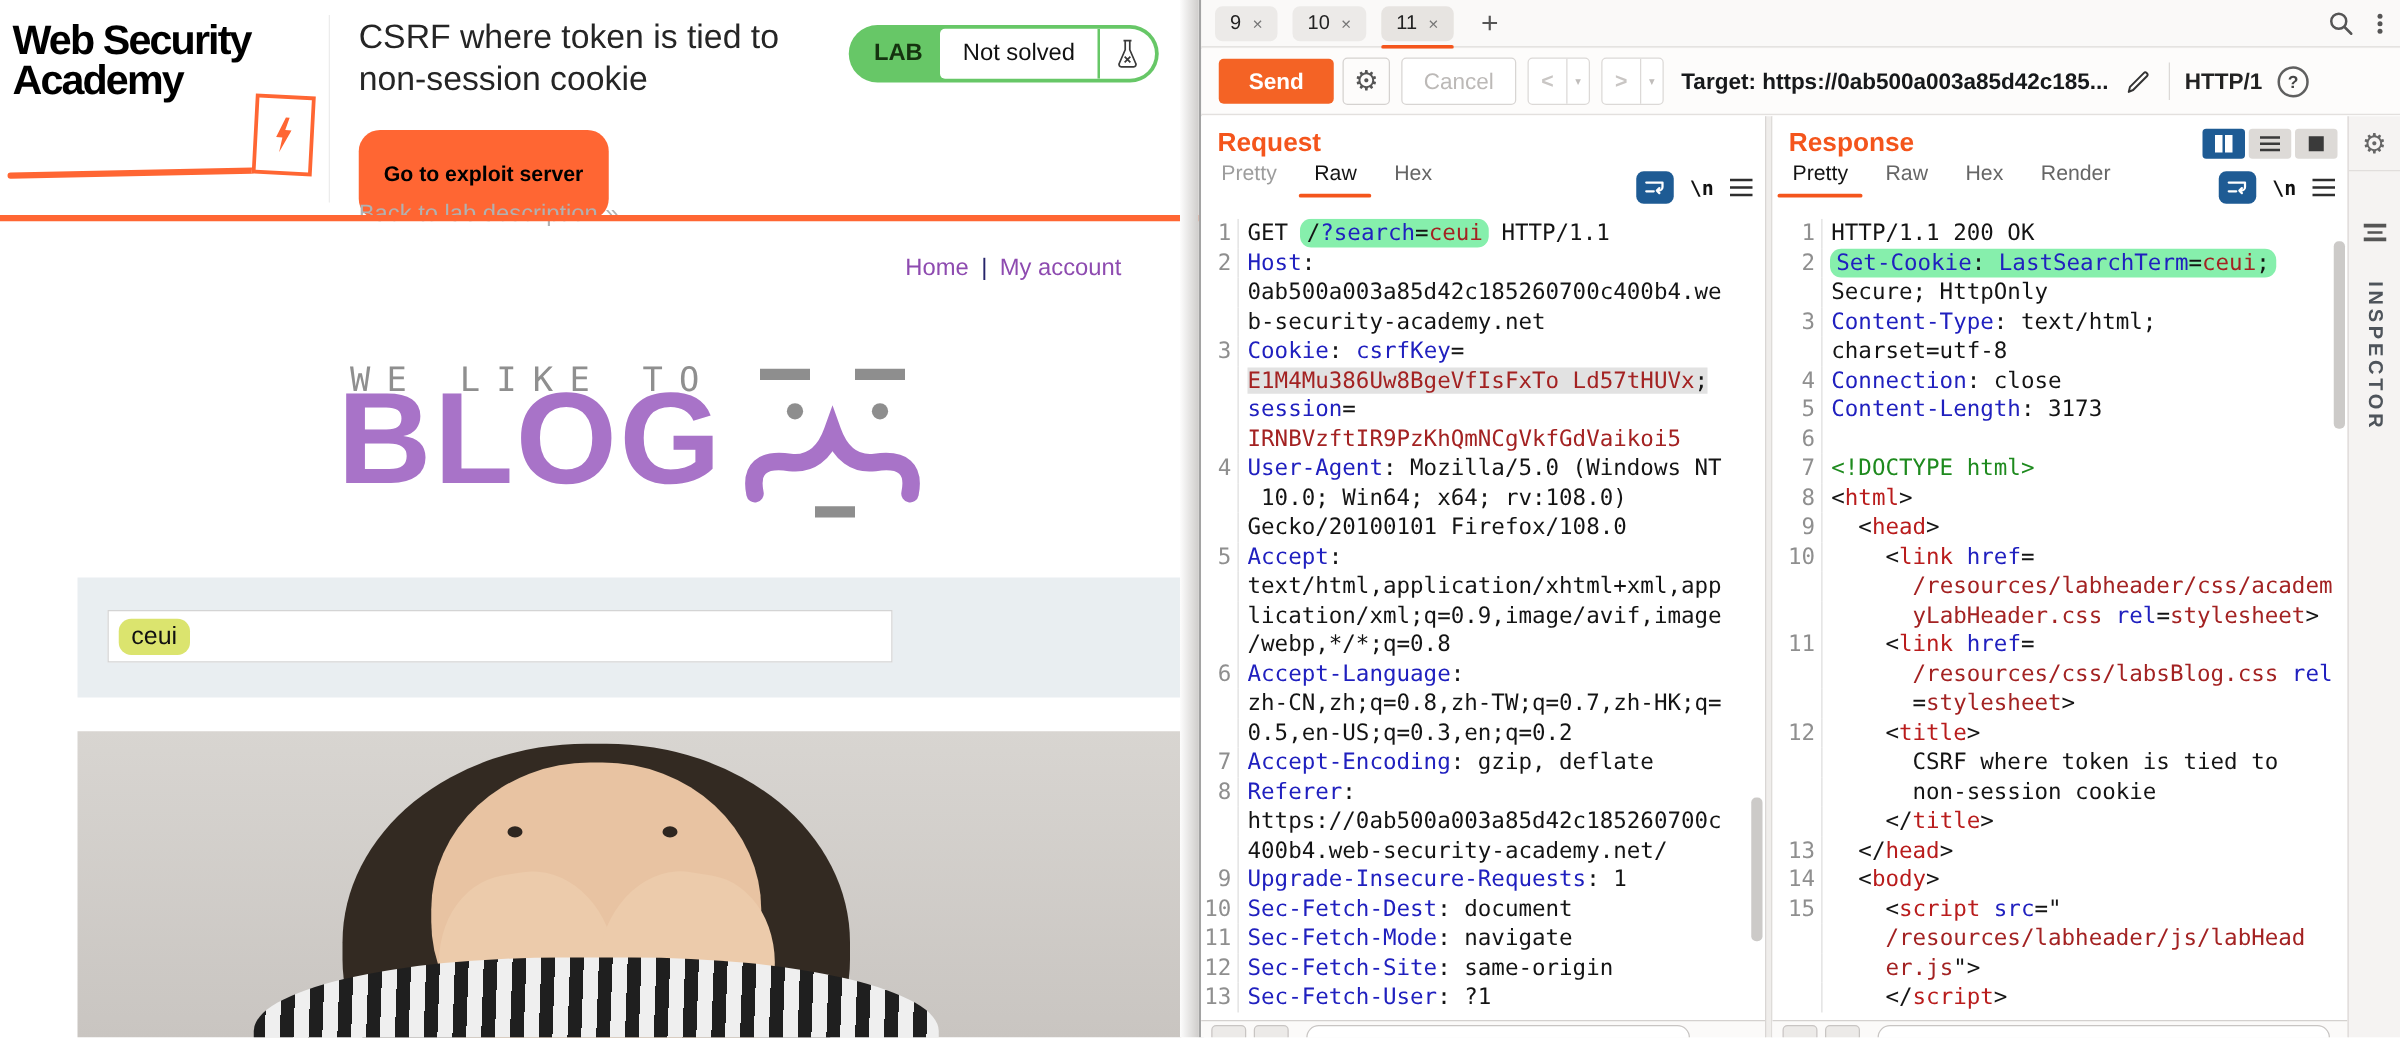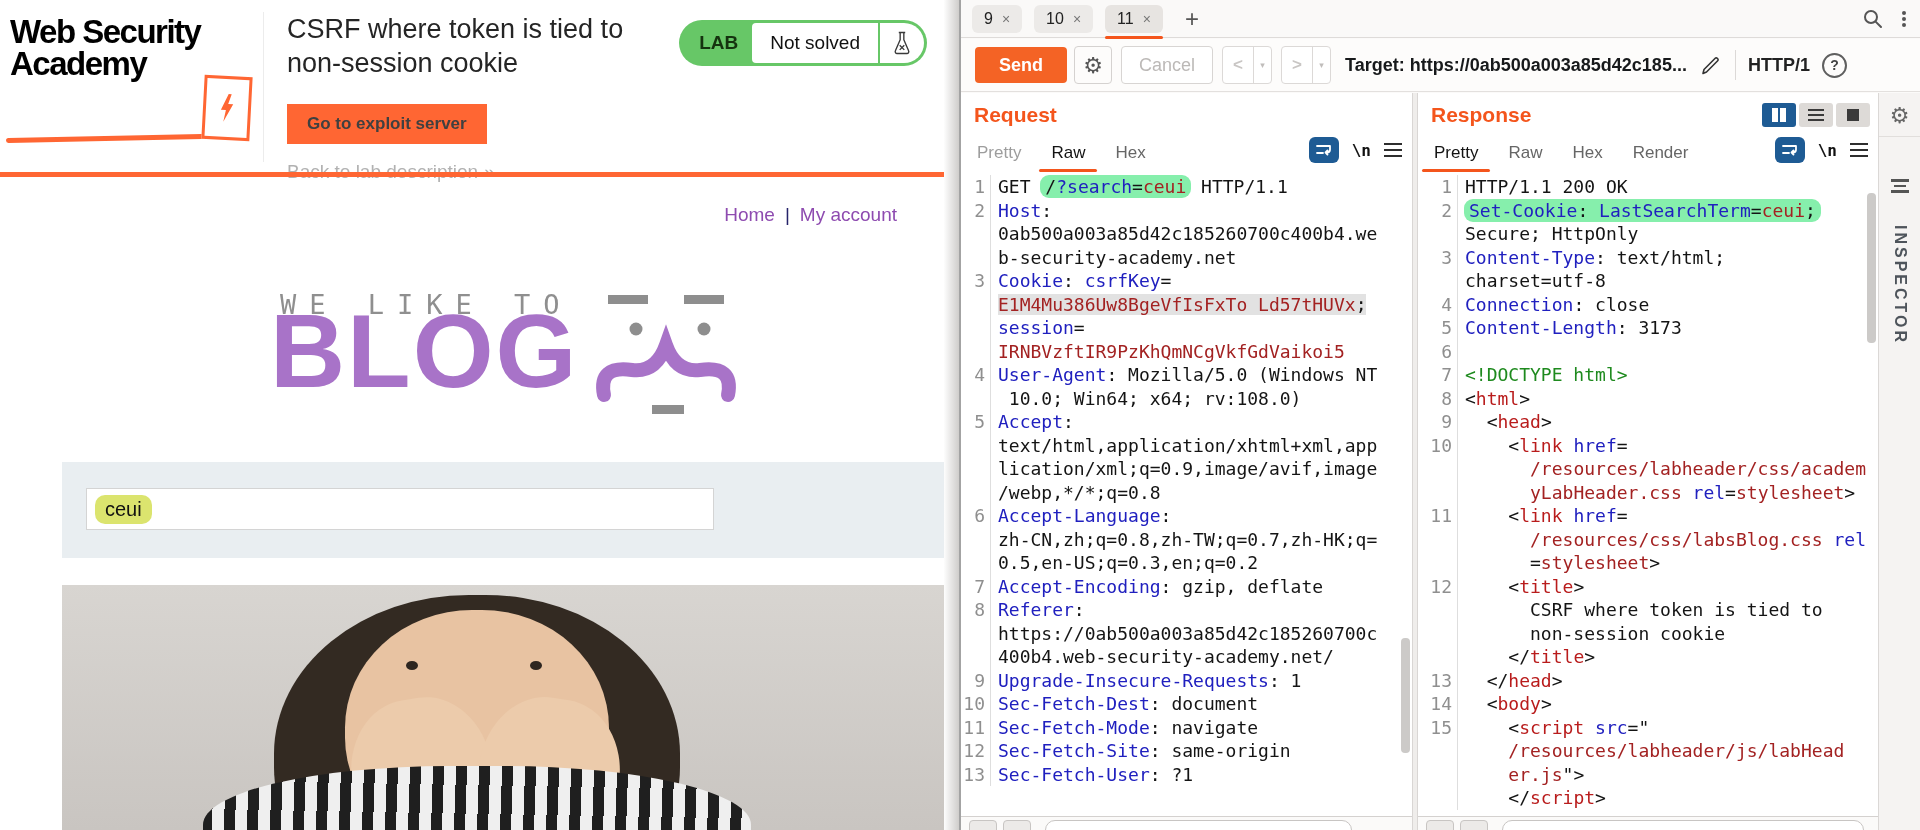--- a/index.html
+++ b/index.html
@@ -7,21 +7,21 @@
   .screen{position:relative;width:1920px;height:830px;}
 
   
   .browser{position:absolute;left:0;top:0;width:959px;height:830px;background:#fff;border-right:4px solid #a3a3a3;}
   .lab-header{position:absolute;top:0;left:0;right:0;height:172px;background:#fff;}
   .logo{position:absolute;left:10px;top:16px;font-weight:700;font-size:33px;letter-spacing:-1.5px;line-height:.97;color:#000;}
   .logo-underline{position:absolute;left:6px;top:136px;width:198px;height:5px;background:#ff6633;transform:rotate(-1.2deg);border-radius:3px;}
   .logo-bolt{position:absolute;left:203px;top:76px;width:42px;height:58px;border:3px solid #ff6633;transform:rotate(3deg);display:flex;align-items:center;justify-content:center;background:#fff;}
   .vsep{position:absolute;left:263px;top:12px;height:150px;width:1px;background:#ececec;}
   .lab-title{position:absolute;left:287px;top:12px;font-size:27px;color:#252525;line-height:34px;}
-  .exploit-btn{position:absolute;left:287px;top:104px;height:40px;background:#ff6633;color:#404040;font-weight:700;font-size:17px;display:flex;align-items:center;padding:0 20px;cursor:pointer;}
+  .exploit-btn{position:absolute;left:287px;top:104px;height:40px;background:#ff6633;color:#000000;font-weight:700;font-size:17px;display:flex;align-items:center;padding:16px 20px;cursor:pointer;border-radius:17px;}
   .back-link{position:absolute;left:287px;top:150px;font-size:19px;color:#b1b1b1;cursor:pointer;margin-top:11px;}
   .back-arrow{margin-left:6px;letter-spacing:-2px;}
   .lab-pill{position:absolute;right:32px;top:20px;height:46px;background:#67c767;border-radius:24px;display:flex;align-items:center;padding-right:3px;}
   .lab-word{padding:0 14px 0 20px;font-weight:700;font-size:19px;color:#15330f;}
   .lab-inner{display:flex;align-items:center;height:40px;background:#fff;border-radius:4px 20px 20px 4px;overflow:hidden;}
   .lab-status{padding:0 18px;font-size:19px;color:#111;}
   .lab-flask{width:44px;height:40px;border-left:2px solid #67c767;display:flex;align-items:center;justify-content:center;}
   .orange-rule{position:absolute;left:0;top:172px;width:100%;height:5px;background:#ff6633;}
   .site-nav{position:absolute;top:204px;right:62px;font-size:19px;}
   .site-nav .lnk{color:#8e4bb0;cursor:pointer;}
@@ -65,21 +65,21 @@
   .pencil{margin-left:12px;cursor:pointer;display:flex;}
   .tb-sep{width:1px;height:30px;background:#dcd9d7;margin:0 12px;}
   .http1{font-size:18px;font-weight:700;color:#222;}
   .help-btn{width:25px;height:25px;margin-left:12px;border:2px solid #5f5f5f;border-radius:50%;display:flex;align-items:center;justify-content:center;font-size:14px;font-weight:700;color:#444;cursor:pointer;box-sizing:border-box;}
   .panes{position:absolute;top:93px;left:0;right:0;bottom:0;background:#fff;}
   .pane{position:absolute;top:0;bottom:0;background:#fff;}
   .pane.request{left:0;width:451px;}
   .pane.response{left:457px;width:460px;}
   .pane-divider{position:absolute;left:451px;width:6px;top:0;bottom:0;background:#efedeb;border-left:1px solid #d9d6d4;border-right:1px solid #d9d6d4;box-sizing:border-box;}
   .pane-title{position:absolute;top:10px;left:13px;font-size:21px;font-weight:700;color:#f4551c;}
-  .ptabs{position:absolute;top:50px;left:16px;display:flex;gap:30px;font-size:17px;}
+  .ptabs{position:absolute;top:36px;left:16px;display:flex;gap:30px;font-size:17px;}
   .ptab{color:#666;cursor:pointer;position:relative;}
   .ptab.dim{color:#9d9d9d;}
   .ptab.sel{color:#131313;}
   .ptab.sel::after{content:"";position:absolute;left:-12px;right:-12px;bottom:-9px;height:3px;background:#f4551c;border-radius:2px;}
   .picons{position:absolute;top:44px;right:10px;display:flex;align-items:center;gap:13px;}
   .wrap-btn{width:30px;height:26px;background:#1e5b94;border-radius:6px;display:flex;align-items:center;justify-content:center;cursor:pointer;}
   .nl-label{font-family:"DejaVu Sans Mono",monospace;font-size:16px;font-weight:700;color:#111;cursor:pointer;}
   .burger{display:flex;flex-direction:column;gap:3.5px;cursor:pointer;}
   .burger span{width:18px;height:2.5px;background:#2e2e2e;}
   .layout-group{position:absolute;top:10px;right:8px;display:flex;gap:3px;}
@@ -306,20 +306,24 @@
             </div>
             <div class="cl">
               <span class="ln">4</span>
               <span class="lc"><span class="c-h">User-Agent</span><span class="c-p">: Mozilla/5.0 (Windows NT</span></span>
             </div>
             <div class="cl">
               <span class="ln"></span>
               <span class="lc"><span class="c-p"> 10.0; Win64; x64; rv:108.0)</span></span>
             </div>
             <div class="cl">
+              <span class="ln"></span>
+              <span class="lc"><span class="c-p">Gecko/20100101 Firefox/108.0</span></span>
+            </div>
+            <div class="cl">
               <span class="ln">5</span>
               <span class="lc"><span class="c-h">Accept</span><span class="c-p">:</span></span>
             </div>
             <div class="cl">
               <span class="ln"></span>
               <span class="lc"><span class="c-p">text/html,application/xhtml+xml,app</span></span>
             </div>
             <div class="cl">
               <span class="ln"></span>
               <span class="lc"><span class="c-p">lication/xml;q=0.9,image/avif,image</span></span>

